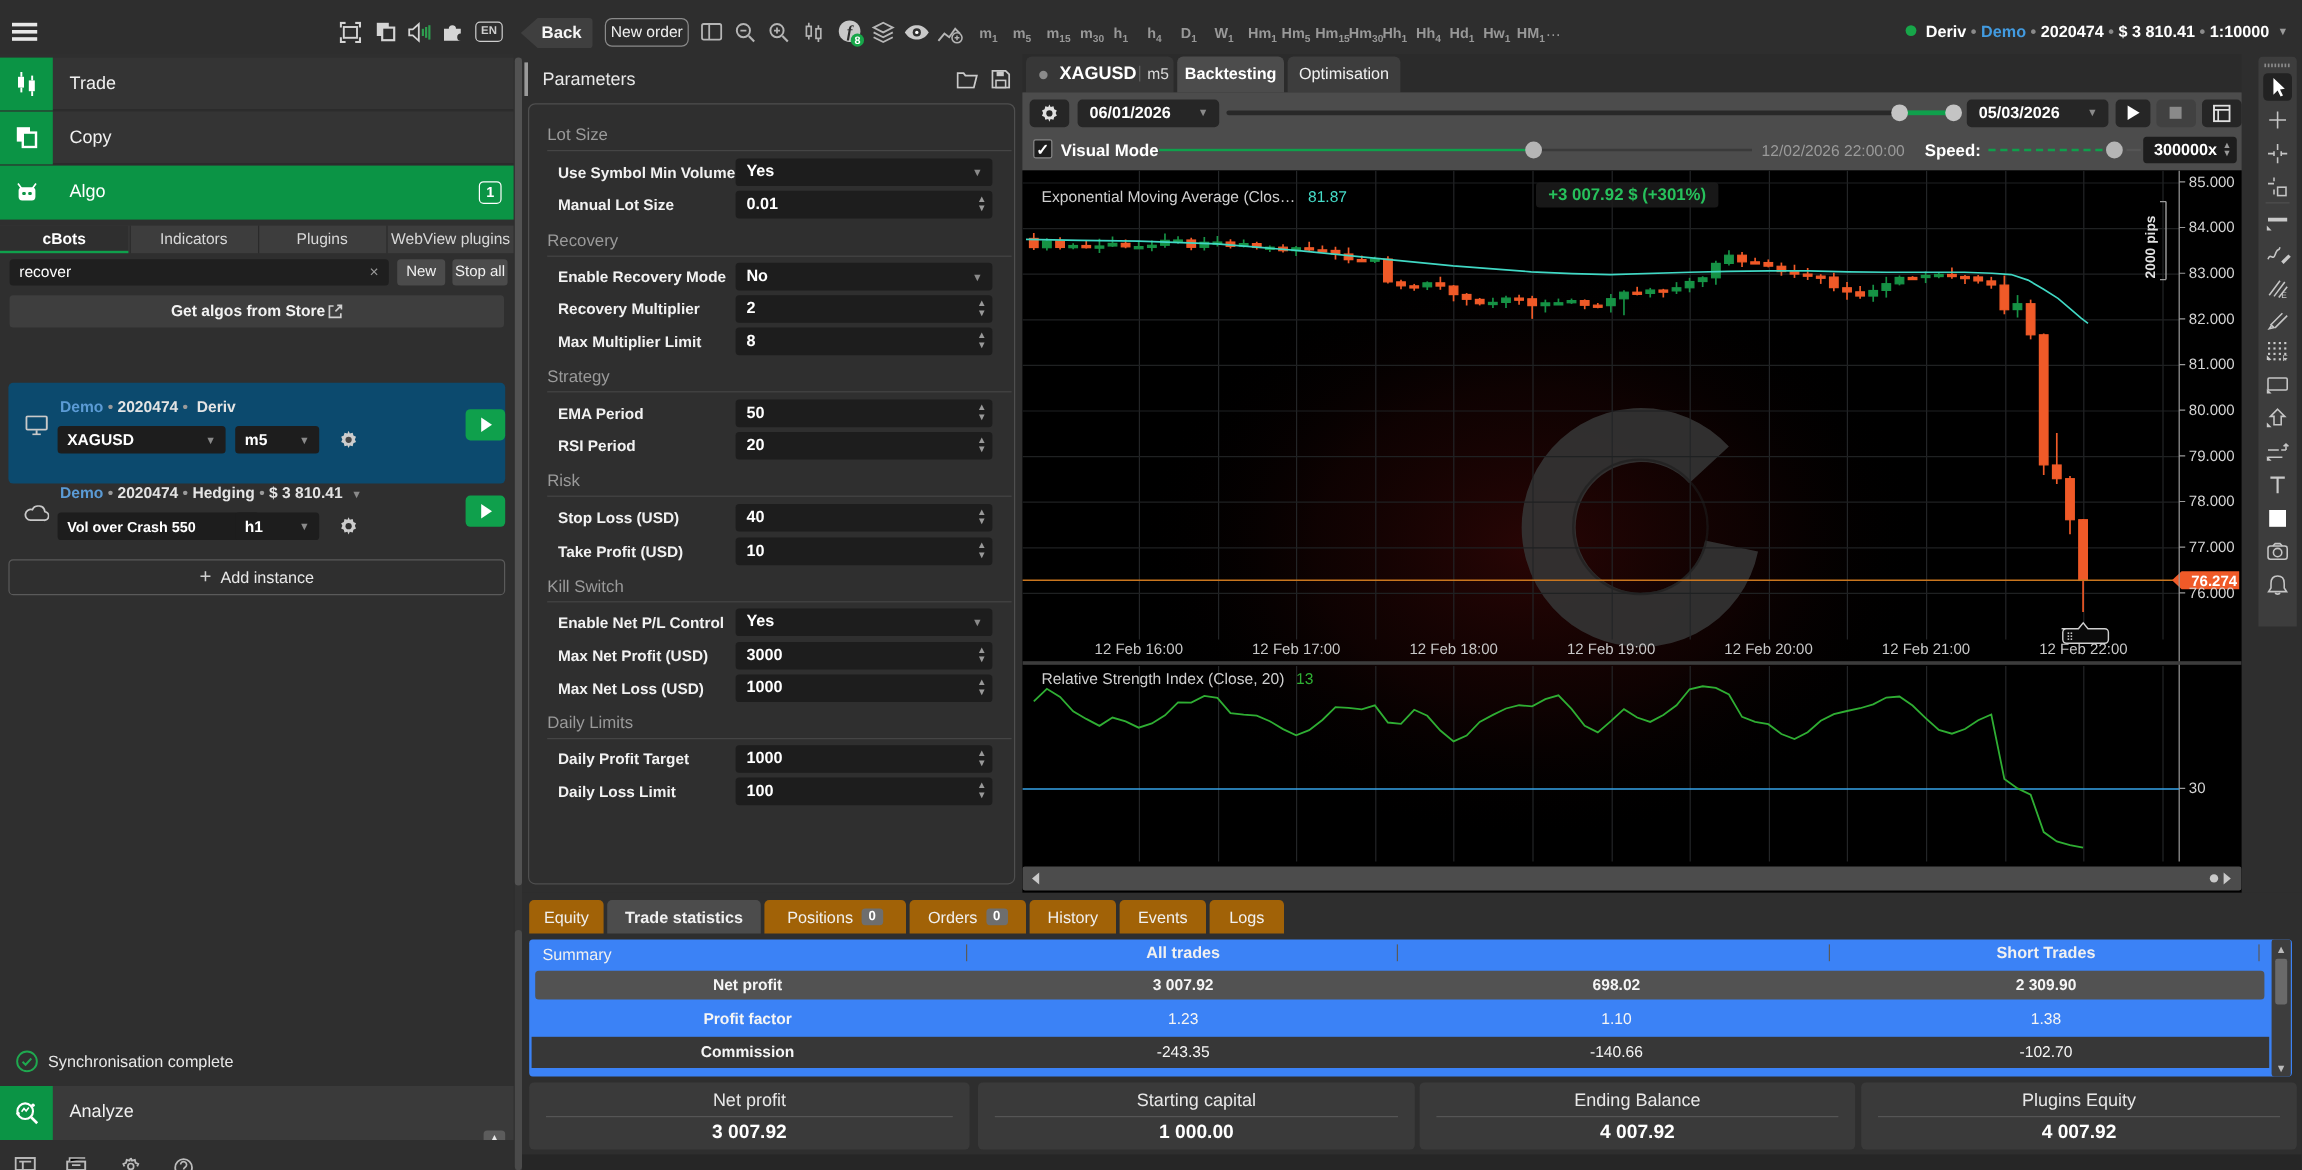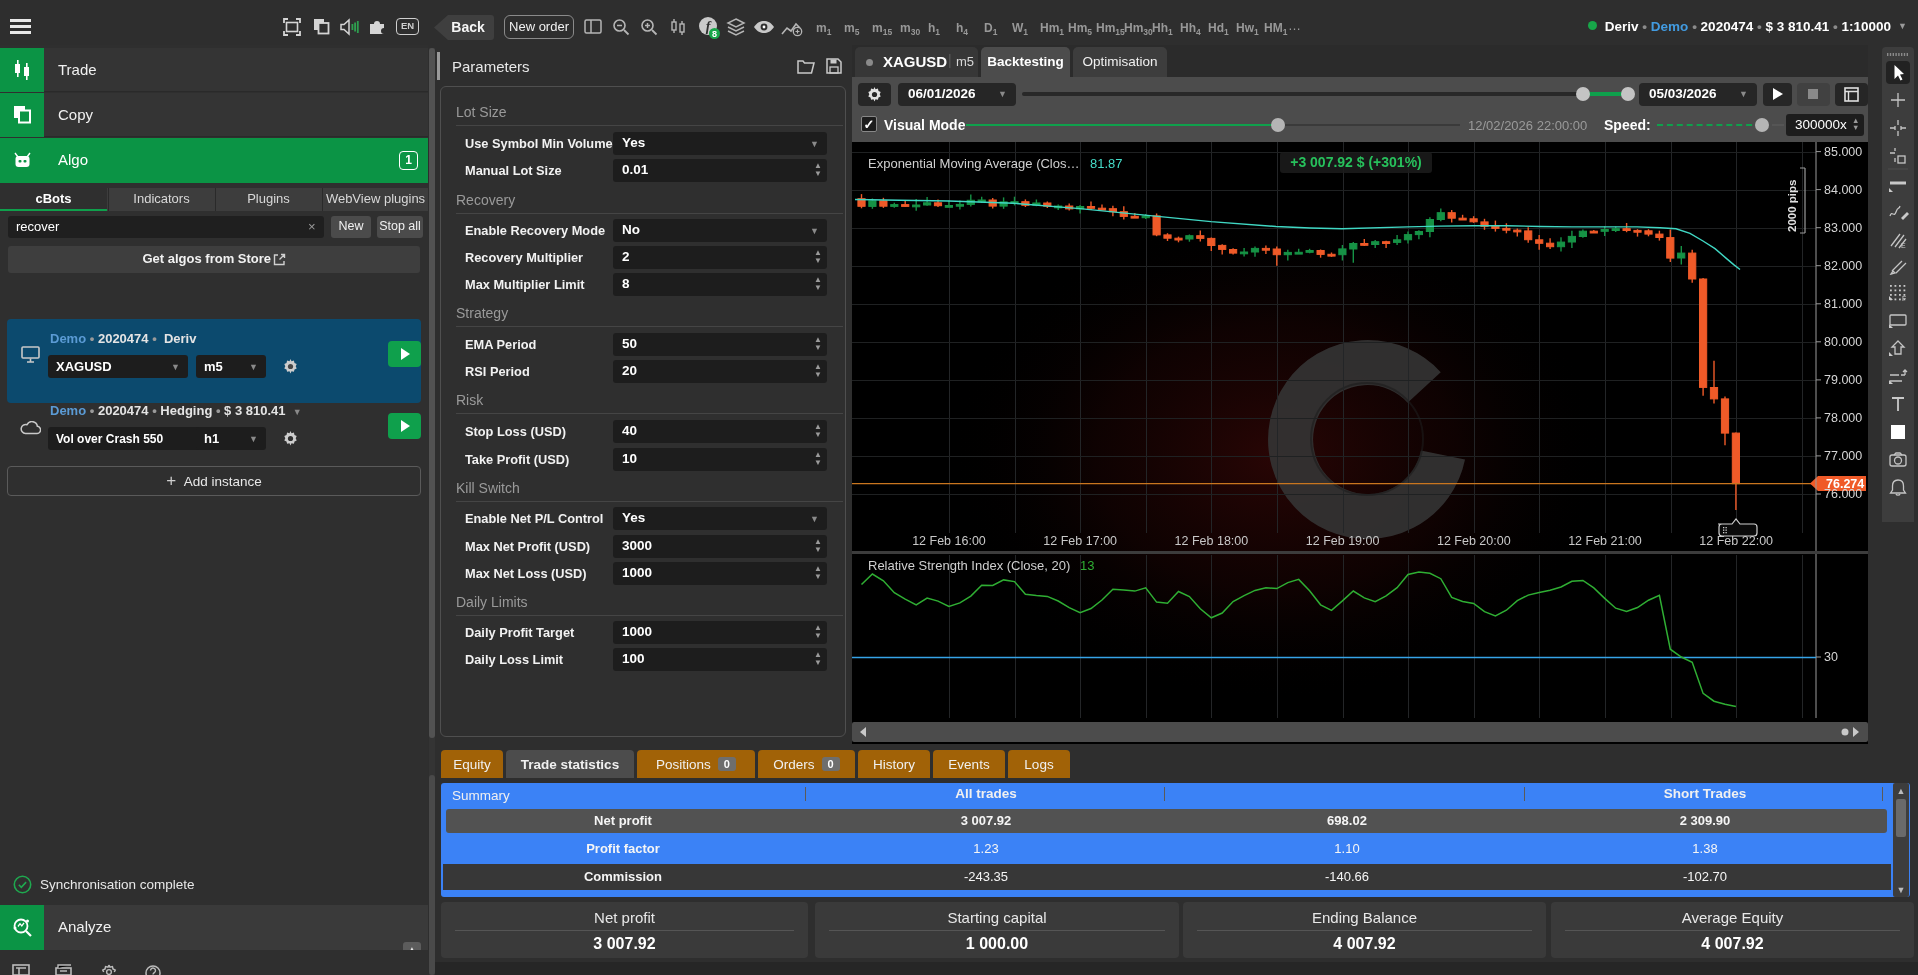--- a/index.html
+++ b/index.html
@@ -372,21 +372,21 @@
   <div class="abs" style="left:9px;top:39px;width:16px;height:16px;background:#1d1d1d;border:1px solid #888;border-radius:2px;color:#fff;font-size:13px;font-weight:bold;text-align:center;line-height:15px">✓</div>
   <div class="abs" style="left:32px;top:40px;font-size:14px;font-weight:bold;color:#fff">Visual Mode</div>
   <div class="abs" style="left:114px;top:47px;width:312px;height:2px;background:#0fa04c"></div>
   <div class="abs" style="left:426px;top:47px;width:182px;height:2px;background:#3a3a3a"></div>
   <div class="abs" style="left:419px;top:41px;width:14px;height:14px;border-radius:50%;background:#b5b5b5"></div>
   <div class="abs" style="left:616px;top:41px;font-size:13px;color:#9a9a9a">12/02/2026 22:00:00</div>
   <div class="abs" style="left:752px;top:40px;font-size:14px;font-weight:bold;color:#fff">Speed:</div>
   <div class="abs" style="left:805px;top:47px;width:105px;height:0;border-top:2px dashed #0fa04c"></div>
   <div class="abs" style="left:903px;top:41px;width:14px;height:14px;border-radius:50%;background:#b5b5b5"></div>
   <div class="abs" style="left:920px;top:47px;width:12px;height:0;border-top:2px dashed #555"></div>
-  <div class="abs" style="left:934px;top:37px;width:78px;height:22px;background:#1d1d1d;border-radius:3px;color:#fff;font-weight:normal;font-size:13.5px;padding:3px 0 0 9px">300000x</div>
+  <div class="abs" style="left:934px;top:37px;width:78px;height:22px;background:#1d1d1d;border-radius:3px;color:#fff;font-weight:bold;font-size:13.5px;padding:3px 0 0 9px">300000x</div>
   <div class="abs" style="left:1000px;top:40px;display:flex;flex-direction:column;line-height:7px;color:#9a9a9a;font-size:7.5px">
         <span>▲</span>
         <span>▼</span>
       </div>
 </div>
 
 <div class="abs" style="left:852px;top:142px;width:1016px;height:602px;background:#000"></div>
 <svg id="chartsvg" class="abs" style="left:852px;top:142px" width="1016" height="602" viewBox="0 0 1016 602">
       <defs>
         <radialGradient id="glow" cx="50%" cy="50%" r="50%">
@@ -782,19 +782,19 @@
       <div class="t">Starting capital</div>
       <div class="ln"></div>
       <div class="v">1 000.00</div>
     </div>
 <div class="fbox" style="left:1183px;width:363px">
       <div class="t">Ending Balance</div>
       <div class="ln"></div>
       <div class="v">4 007.92</div>
     </div>
 <div class="fbox" style="left:1551px;width:363px">
-      <div class="t">Average Equity</div>
+      <div class="t">Plugins Equity</div>
       <div class="ln"></div>
       <div class="v">4 007.92</div>
     </div>
 <div class="abs" style="left:435px;top:962px;width:1483px;height:13px;background:#262626"></div>
 
 </div>
 
 </body></html>

